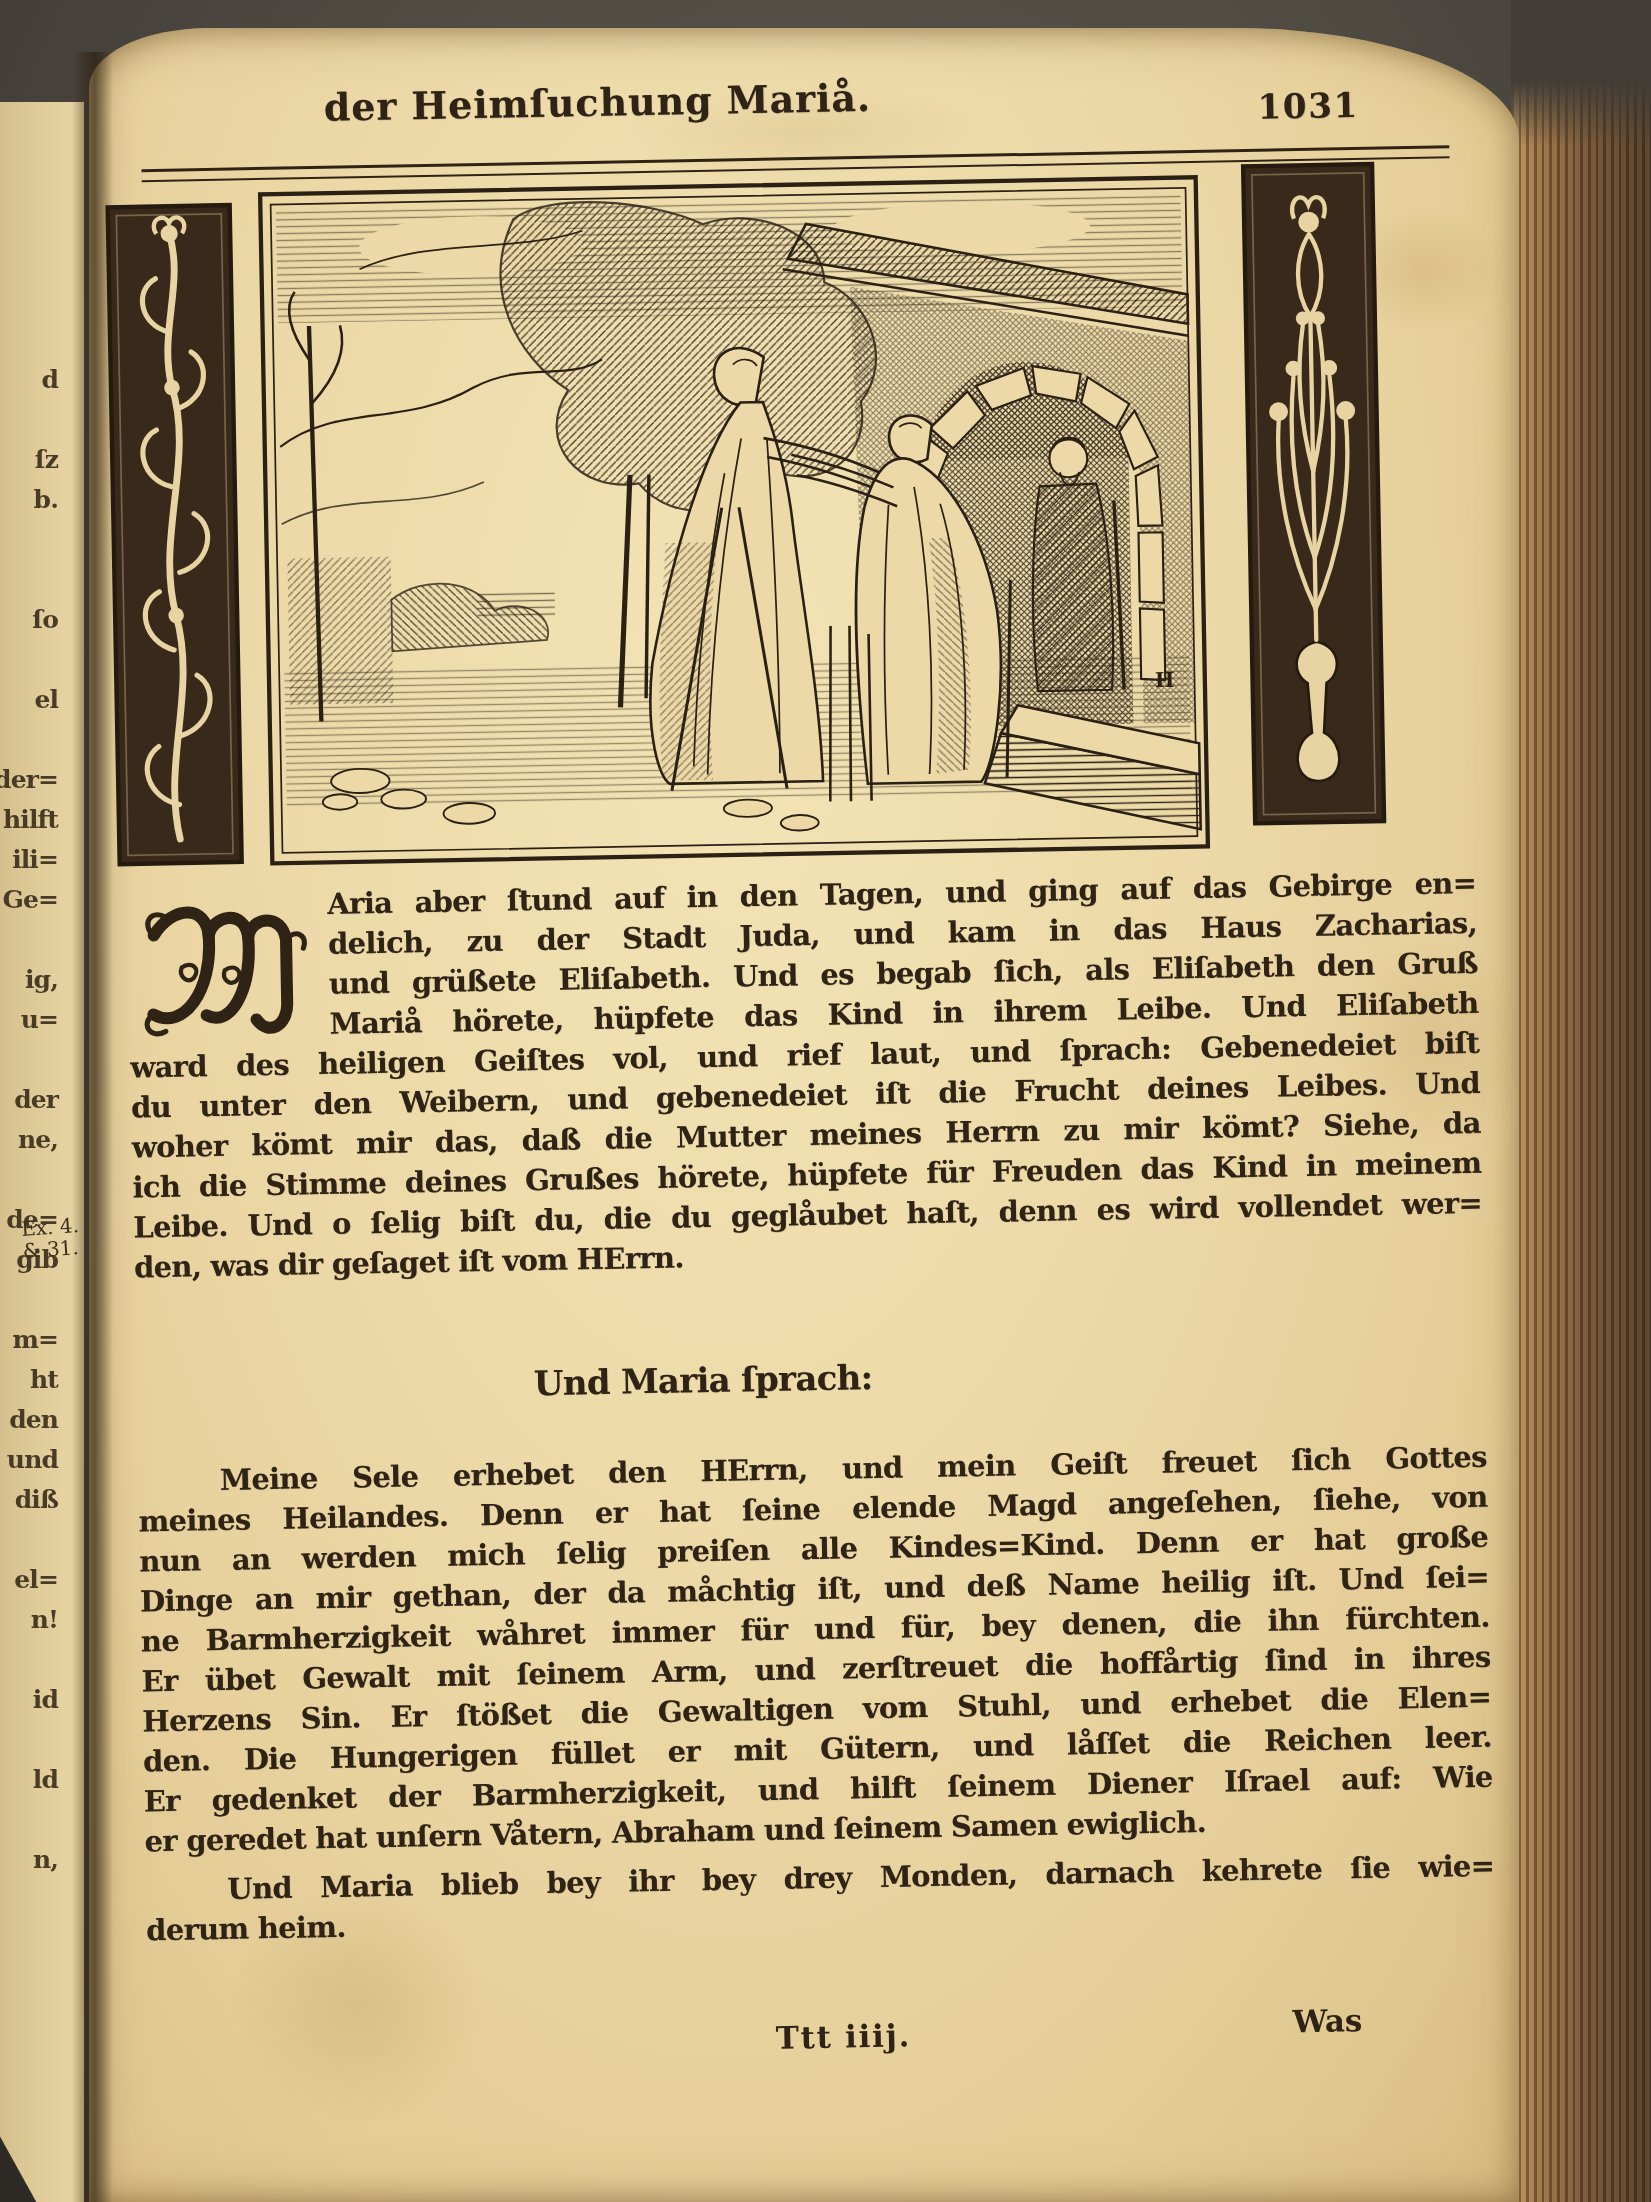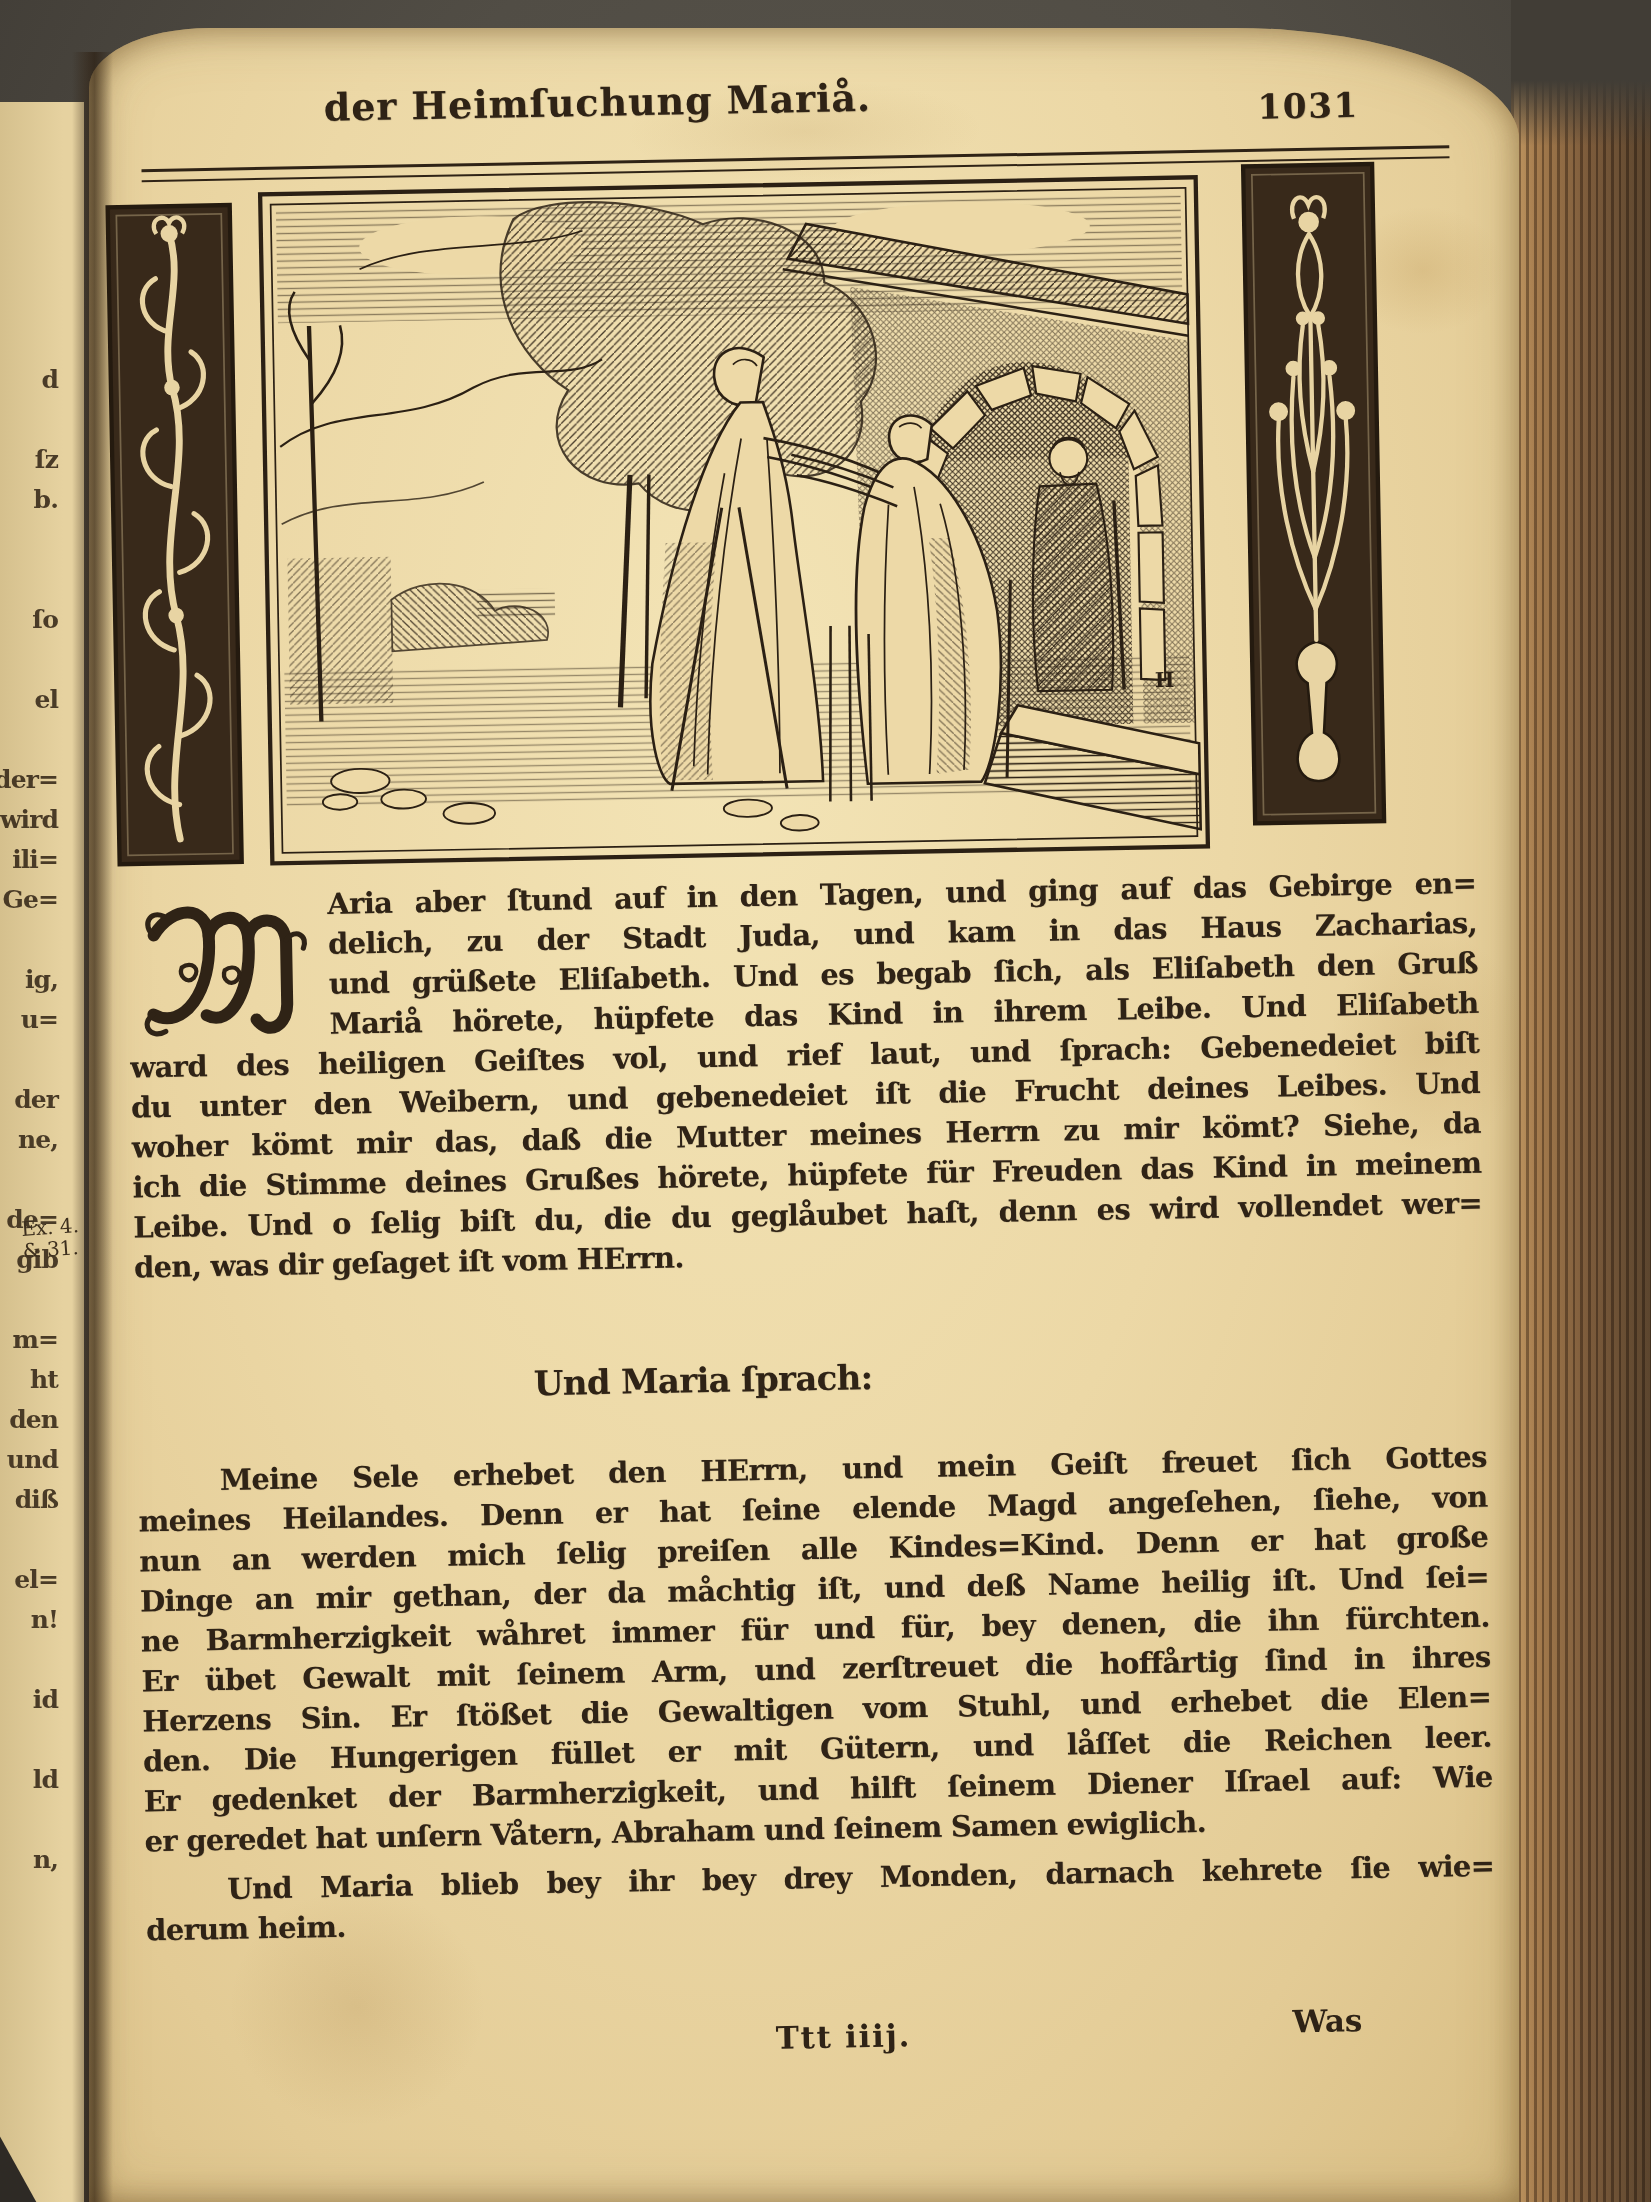--- a/index.html
+++ b/index.html
@@ -130,21 +130,21 @@
       <div class="frag"></div>
       <div class="frag">ſz</div>
       <div class="frag">b.</div>
       <div class="frag"></div>
       <div class="frag"></div>
       <div class="frag">ſo</div>
       <div class="frag"></div>
       <div class="frag">el</div>
       <div class="frag"></div>
       <div class="frag">der=</div>
-      <div class="frag">wird</div>
+      <div class="frag">hilft</div>
       <div class="frag">ili=</div>
       <div class="frag">Ge=</div>
       <div class="frag"></div>
       <div class="frag">ig,</div>
       <div class="frag">u=</div>
       <div class="frag"></div>
       <div class="frag">der</div>
       <div class="frag">ne,</div>
       <div class="frag"></div>
       <div class="frag">de=</div>

